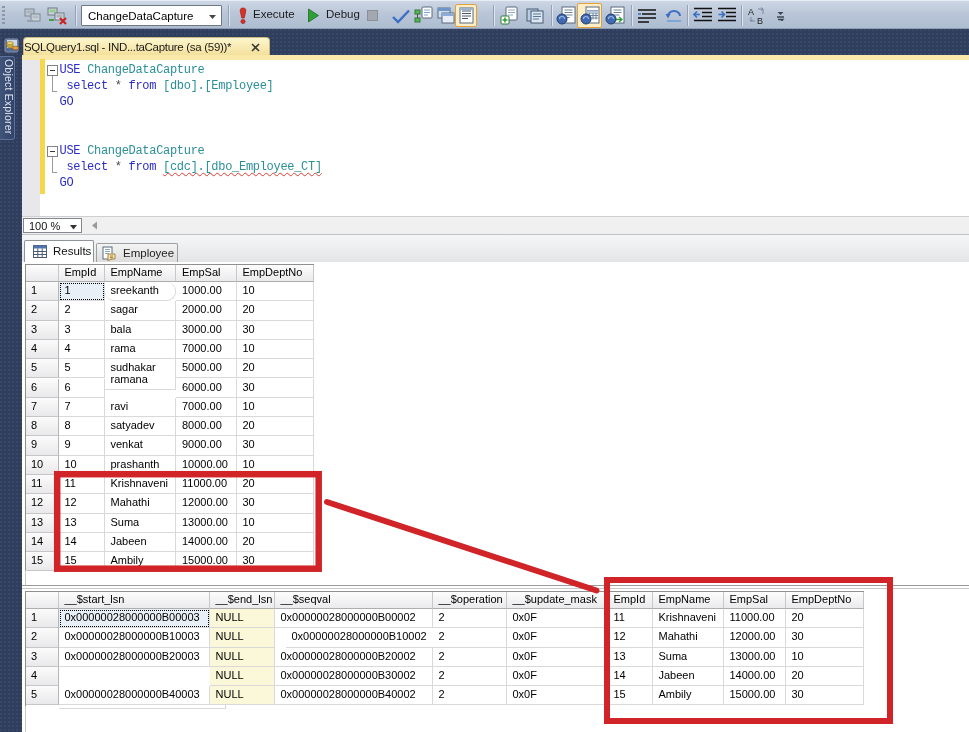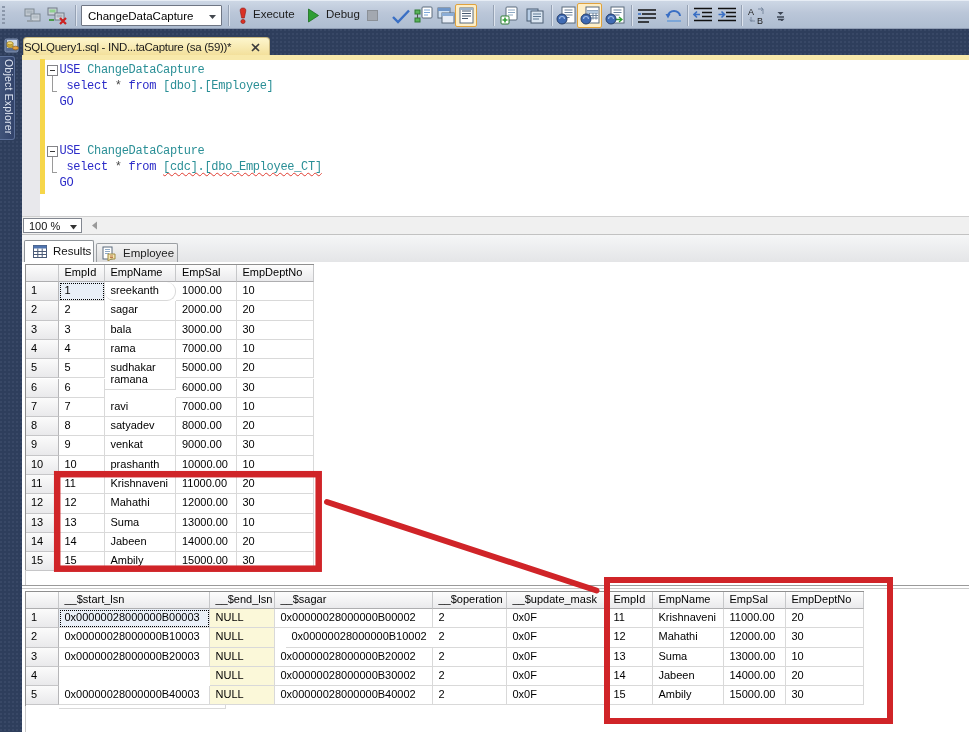--- a/index.html
+++ b/index.html
@@ -322,21 +322,21 @@
 <div class="gcell" style="left:236.5px;top:552.2px;width:77px;height:19.3px;line-height:17.3px;">30</div>
 <div class="abs" style="left:25px;top:570px;width:1px;height:15px;background:#c9c9c9;"></div>
 <div class="abs" style="left:25px;top:705.5px;width:1px;height:26.5px;background:#c9c9c9;"></div>
 <div class="abs" style="left:22px;top:585px;width:947px;height:1px;background:#9a9a9a;"></div>
 <div class="abs" style="left:22px;top:588px;width:947px;height:1px;background:#c9c9c9;"></div>
 <div class="abs" style="left:25px;top:590.5px;width:838.5px;height:1px;background:#8f8f8f;"></div>
 <div class="abs" style="left:25px;top:590.5px;width:1px;height:115px;background:#8f8f8f;"></div>
 <div class="gcell ghead" style="left:26px;top:591.5px;width:32.5px;height:17.5px;line-height:15.5px;"></div>
 <div class="gcell ghead" style="left:58.5px;top:591.5px;width:151px;height:17.5px;line-height:15.5px;">__$start_lsn</div>
 <div class="gcell ghead" style="left:209.5px;top:591.5px;width:65px;height:17.5px;line-height:15.5px;">__$end_lsn</div>
-<div class="gcell ghead" style="left:274.5px;top:591.5px;width:158px;height:17.5px;line-height:15.5px;">__$sagar</div>
+<div class="gcell ghead" style="left:274.5px;top:591.5px;width:158px;height:17.5px;line-height:15.5px;">__$seqval</div>
 <div class="gcell ghead" style="left:432.5px;top:591.5px;width:74px;height:17.5px;line-height:15.5px;">__$operation</div>
 <div class="gcell ghead" style="left:506.5px;top:591.5px;width:101px;height:17.5px;line-height:15.5px;">__$update_mask</div>
 <div class="gcell ghead" style="left:607.5px;top:591.5px;width:45px;height:17.5px;line-height:15.5px;">EmpId</div>
 <div class="gcell ghead" style="left:652.5px;top:591.5px;width:71px;height:17.5px;line-height:15.5px;">EmpName</div>
 <div class="gcell ghead" style="left:723.5px;top:591.5px;width:62px;height:17.5px;line-height:15.5px;">EmpSal</div>
 <div class="gcell ghead" style="left:785.5px;top:591.5px;width:78px;height:17.5px;line-height:15.5px;">EmpDeptNo</div>
 <div class="gcell grh" style="left:26px;top:609px;width:32.5px;height:19.3px;line-height:17.3px;">1</div>
 <div class="gcell gsel" style="left:58.5px;top:609px;width:151px;height:19.3px;line-height:17.3px;">0x00000028000000B00003</div>
 <div class="gcell gnull" style="left:209.5px;top:609px;width:65px;height:19.3px;line-height:17.3px;">NULL</div>
 <div class="gcell" style="left:274.5px;top:609px;width:158px;height:19.3px;line-height:17.3px;">0x00000028000000B00002</div>

